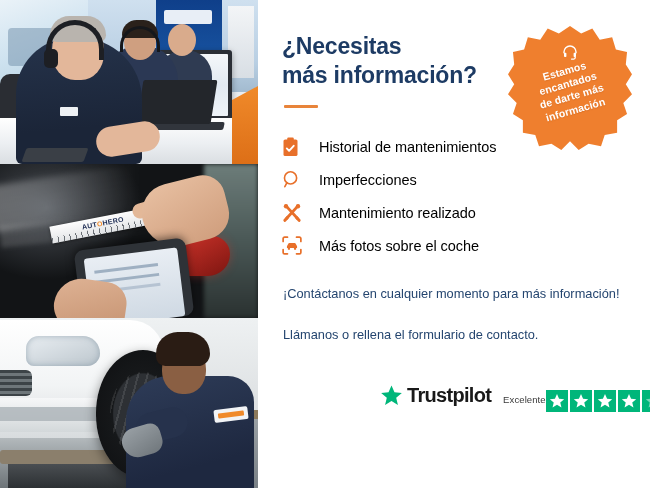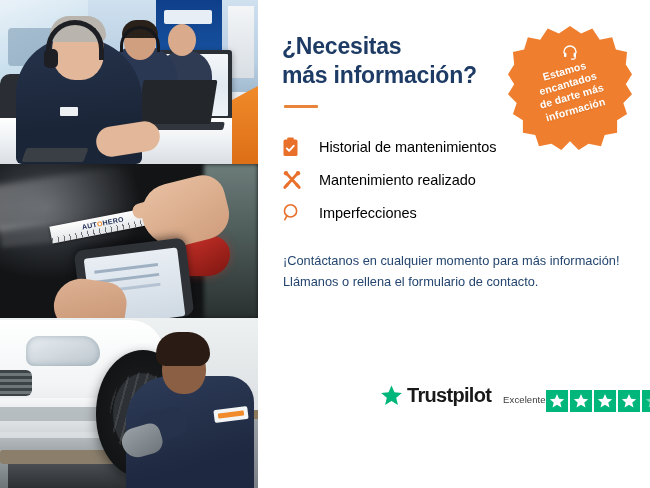--- a/index.html
+++ b/index.html
@@ -444,21 +444,21 @@
   }
 
   
   .paragraph {
     margin: 22px 0 0 1px;
     font-size: 12.8px;
     line-height: 1.62;
     color: #24456f;
     max-width: 350px;
   }
-  .paragraph span { display: block; white-space: nowrap; }
+  .paragraph span { display: block; white-space: nowrap; margin-top: 20px; }
 
   
   .trustpilot {
     position: absolute;
     left: 122px;
     bottom: 40px;
     display: flex;
     align-items: flex-end;
     gap: 11px;
   }
@@ -606,42 +606,56 @@
             <rect x="1.5" y="2.5" width="14" height="16.5" rx="1.6" fill="#e8702a"></rect>
             <rect x="5.2" y="0.6" width="6.6" height="3.4" rx="1.2" fill="#e8702a"></rect>
             <path d="M4.8 11.4l2.3 2.4 4.6-5" fill="none" stroke="#ffffff" stroke-width="1.9" stroke-linecap="round" stroke-linejoin="round"></path>
           </svg>
         </span>
         <span class="feature-label">Historial de mantenimientos</span>
       </li>
 
       <li class="feature">
         <span class="feature-icon">
+          <svg width="19" height="19" viewBox="0 0 20 20" aria-hidden="true">
+            <circle cx="9" cy="8.3" r="6.4" fill="none" stroke="#e8702a" stroke-width="1.7"></circle>
+            <path d="M5.2 13.4L3 17.6" fill="none" stroke="#e8702a" stroke-width="1.7" stroke-linecap="round"></path>
+          </svg>
+        </span>
+        <span class="feature-label">Imperfecciones</span>
+      </li>
+
+      <li class="feature">
+        <span class="feature-icon">
           <svg width="20" height="20" viewBox="0 0 22 22" aria-hidden="true">
             <path d="M4.4 3.2l12.4 13.6" stroke="#e8702a" stroke-width="3.1" stroke-linecap="round"></path>
             <path d="M17.6 3.2L5.2 16.8" stroke="#e8702a" stroke-width="3.1" stroke-linecap="round"></path>
             <circle cx="4.4" cy="3.6" r="2.4" fill="#e8702a"></circle>
             <circle cx="17.6" cy="3.6" r="2.4" fill="#e8702a"></circle>
             <path d="M16.2 16.2l2.6 2.8" stroke="#e8702a" stroke-width="3.4" stroke-linecap="round"></path>
             <path d="M5.8 16.2l-2.6 2.8" stroke="#e8702a" stroke-width="3.4" stroke-linecap="round"></path>
           </svg>
         </span>
         <span class="feature-label">Mantenimiento realizado</span>
       </li>
 
       <li class="feature">
         <span class="feature-icon">
-          <svg width="19" height="19" viewBox="0 0 20 20" aria-hidden="true">
-            <circle cx="9" cy="8.3" r="6.4" fill="none" stroke="#e8702a" stroke-width="1.7"></circle>
-            <path d="M5.2 13.4L3 17.6" fill="none" stroke="#e8702a" stroke-width="1.7" stroke-linecap="round"></path>
+          <svg width="20" height="19" viewBox="0 0 22 21" aria-hidden="true">
+            <path d="M1.2 6V2.9c0-.9.7-1.6 1.6-1.6H6" fill="none" stroke="#e8702a" stroke-width="1.9" stroke-linecap="round"></path>
+            <path d="M20.8 6V2.9c0-.9-.7-1.6-1.6-1.6H16" fill="none" stroke="#e8702a" stroke-width="1.9" stroke-linecap="round"></path>
+            <path d="M1.2 15v3.1c0 .9.7 1.6 1.6 1.6H6" fill="none" stroke="#e8702a" stroke-width="1.9" stroke-linecap="round"></path>
+            <path d="M20.8 15v3.1c0 .9-.7 1.6-1.6 1.6H16" fill="none" stroke="#e8702a" stroke-width="1.9" stroke-linecap="round"></path>
+            <path d="M5.4 13.4h11.2v-2.1l-1.5-2.8a1.3 1.3 0 0 0-1.1-.7H8a1.3 1.3 0 0 0-1.1.7l-1.5 2.8z" fill="#e8702a"></path>
+            <circle cx="7.6" cy="14" r="1.3" fill="#e8702a"></circle>
+            <circle cx="14.4" cy="14" r="1.3" fill="#e8702a"></circle>
           </svg>
         </span>
-        <span class="feature-label">Imperfecciones</span>
+        <span class="feature-label">Más fotos sobre el coche</span>
       </li>
-
 
 
     </ul>
 
     <p class="paragraph">
       <span>¡Contáctanos en cualquier momento para más información!</span>
       <span>Llámanos o rellena el formulario de contacto.</span>
     </p>
 
     <div class="trustpilot">

